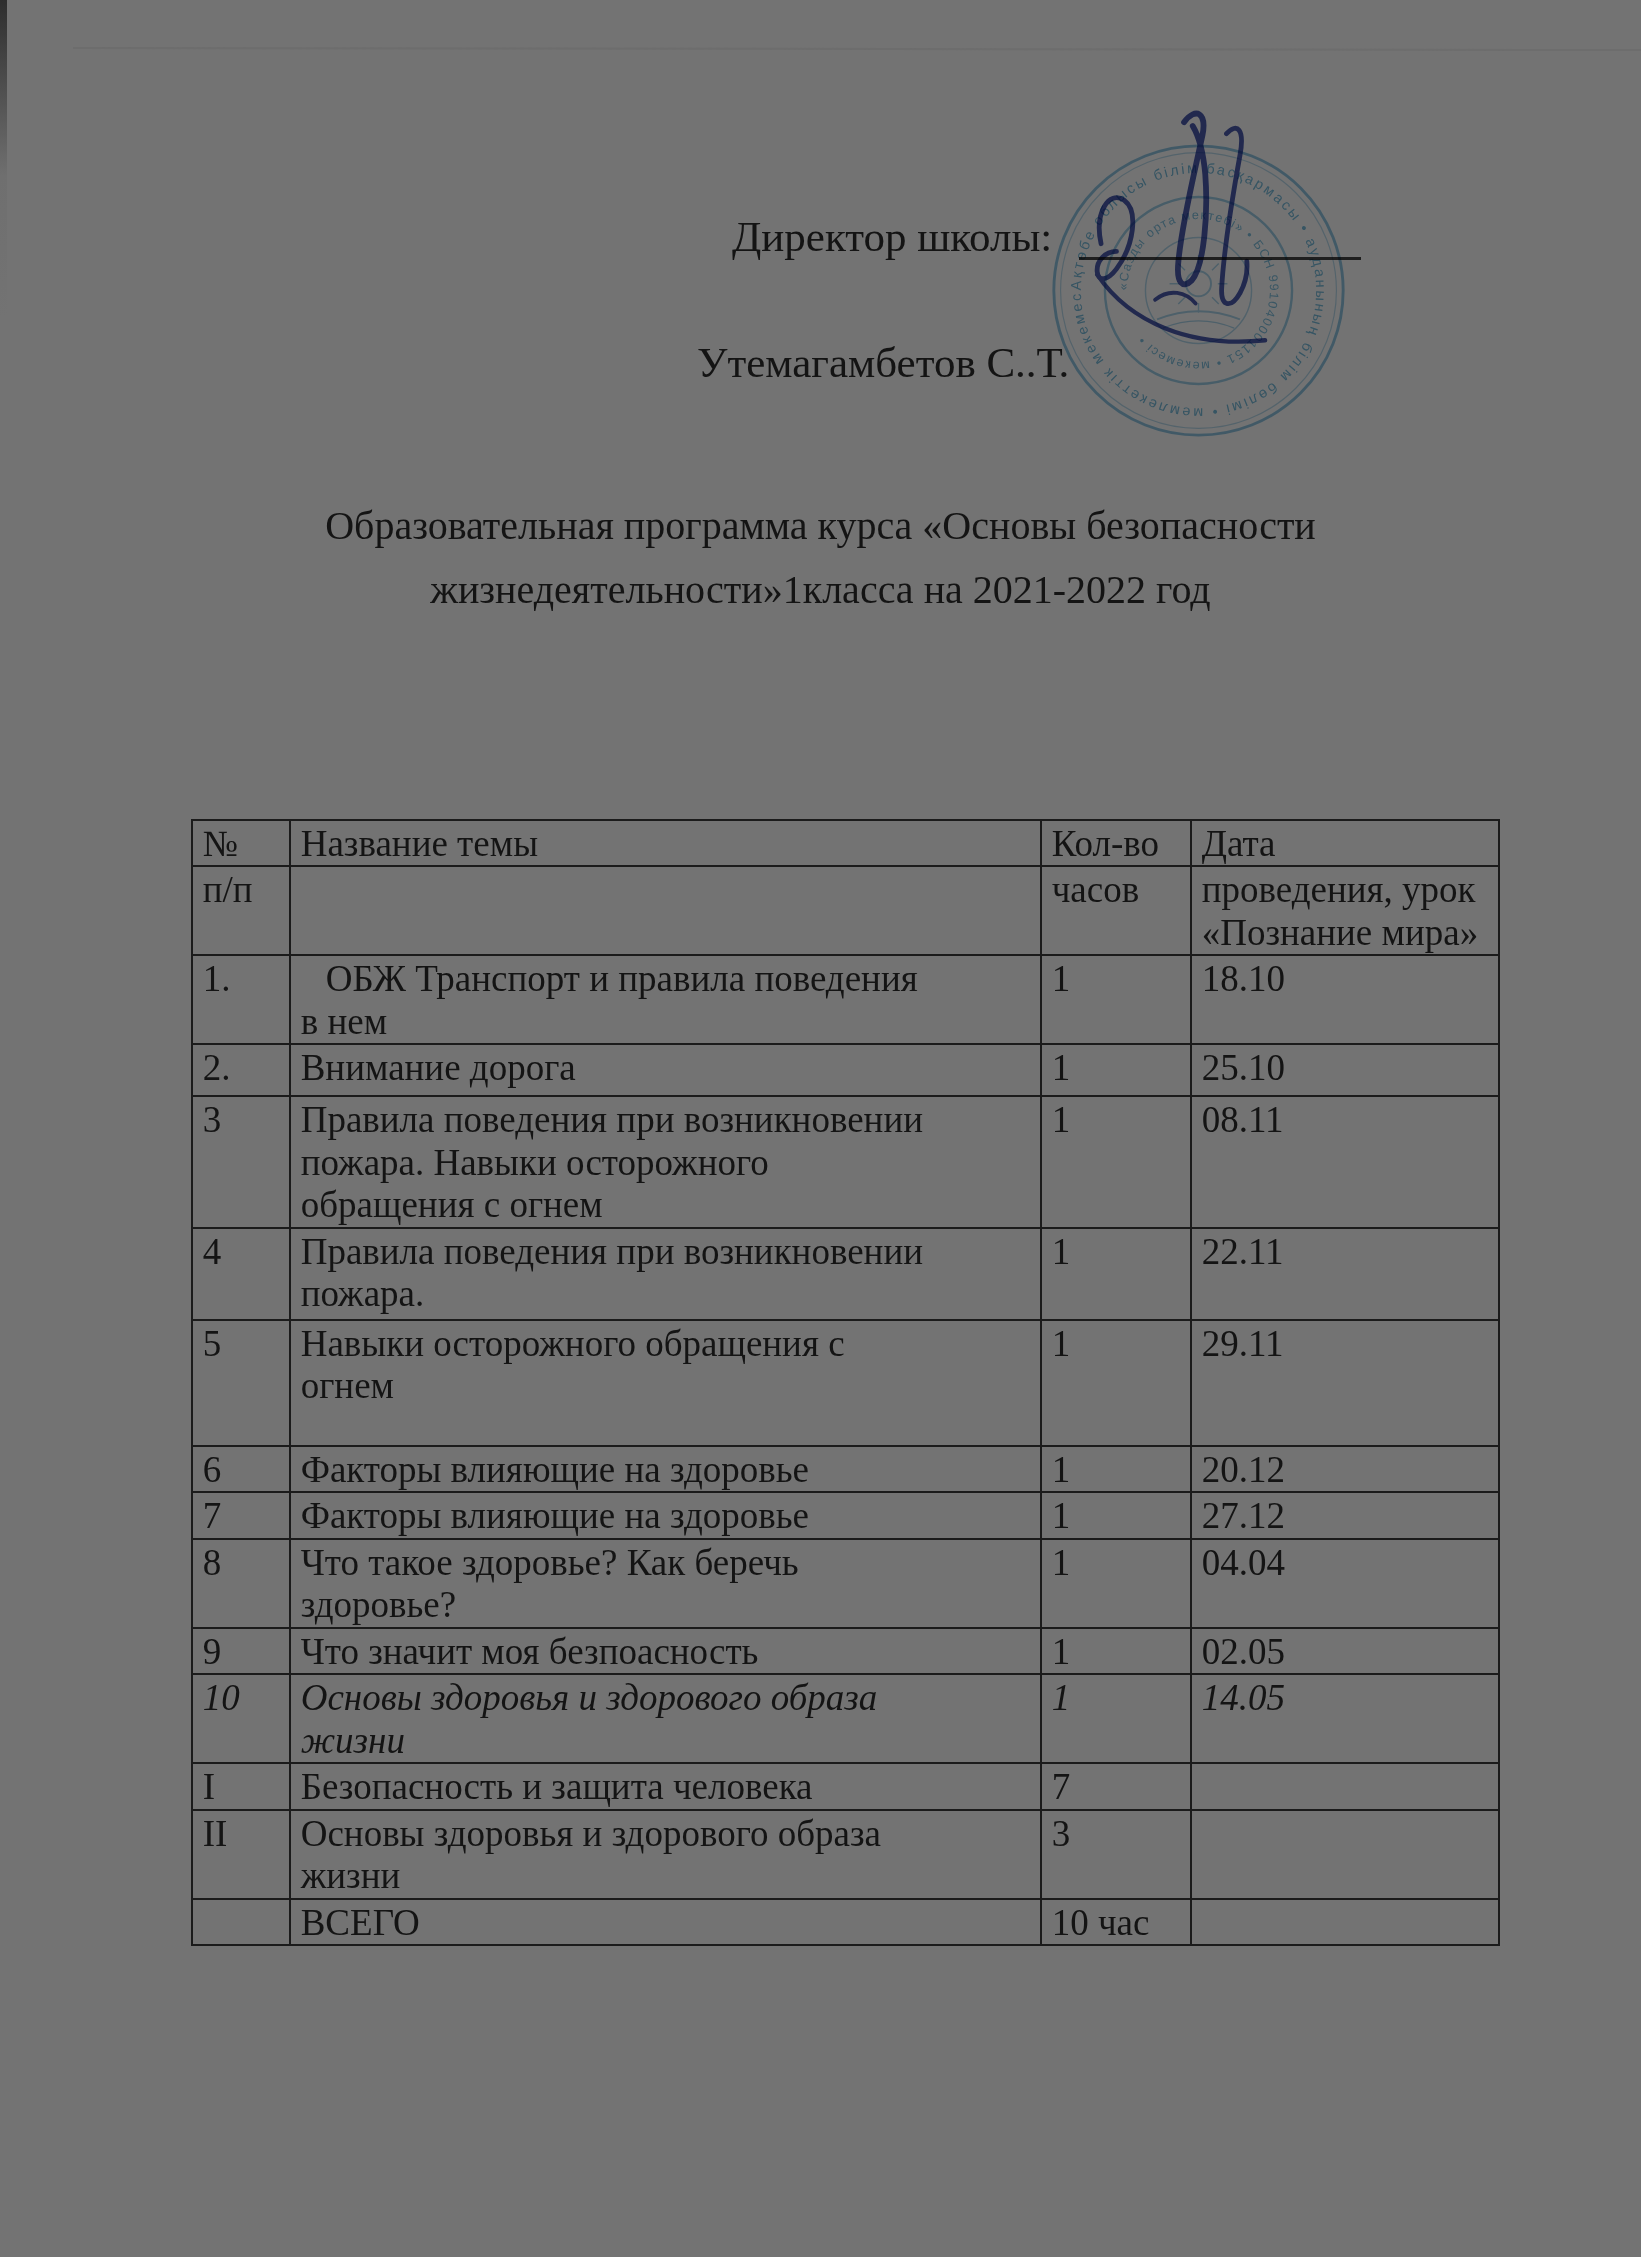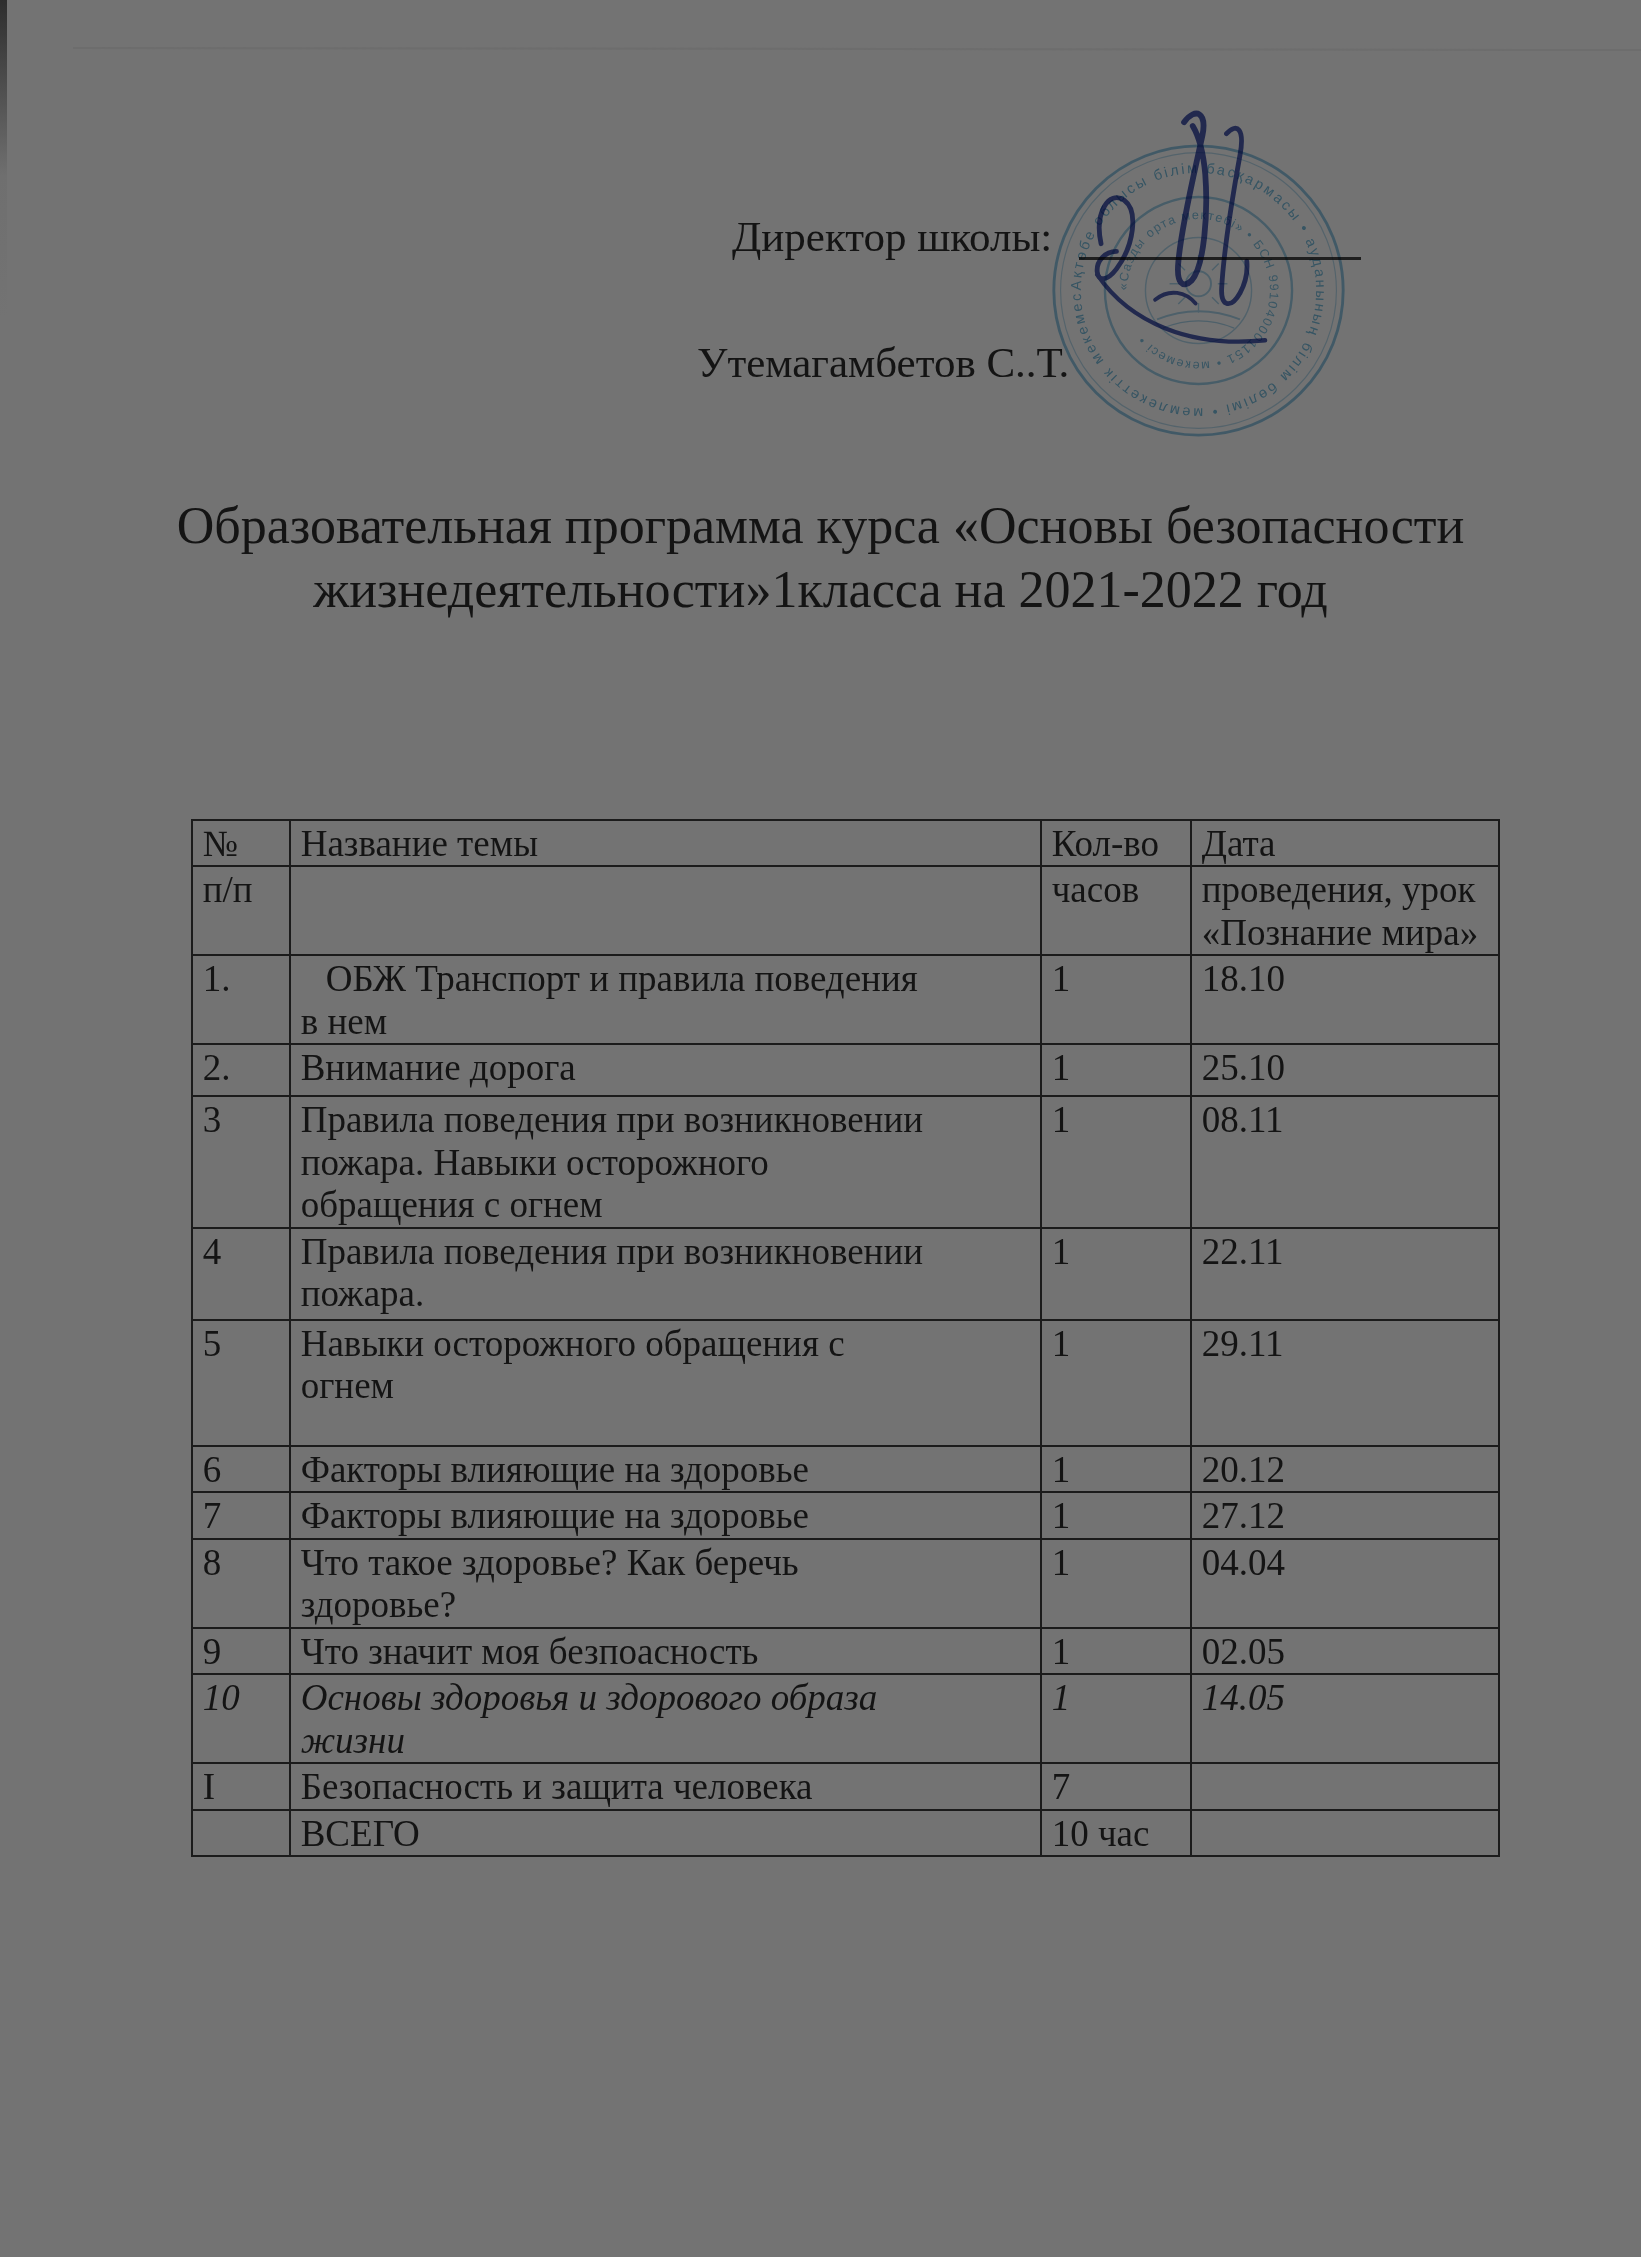--- a/index.html
+++ b/index.html
@@ -34,21 +34,21 @@
   .stamp{
     position:absolute;left:1049px;top:141px;width:299px;height:299px;
     mix-blend-mode:multiply;
   }
   .director-name{
     position:absolute;left:697px;top:338px;
     font-size:43px;white-space:nowrap;
   }
   .doc-title{
     position:absolute;left:116px;right:116px;top:494px;
-    text-align:center;font-size:52px;line-height:64px;
+    text-align:center;font-size:40px;line-height:64px;
   }
   table.schedule{
     position:absolute;left:191px;top:819px;width:1307px;
     border-collapse:collapse;table-layout:fixed;
     font-size:37px;line-height:1.15;
   }
   table.schedule td,table.schedule th{
     border:2.9px solid #1b1b1b;
     vertical-align:top;
     padding:1.9px 9.7px 0 9.7px;
@@ -214,20 +214,27 @@
 жизни</td>
           <td>1</td>
           <td class="date-cell">14.05</td>
         </tr>
         <tr style="height: 43px;">
           <td>I</td>
           <td class="topic-cell bold">Безопасность и защита человека</td>
           <td class="bold">7</td>
           <td class="date-cell"></td>
         </tr>
+        <tr style="height: 87px;">
+          <td>II</td>
+          <td class="topic-cell bold">Основы здоровья и здорового образа
+жизни</td>
+          <td class="bold">3</td>
+          <td class="date-cell"></td>
+        </tr>
         <tr style="height: 43px;">
           <td></td>
           <td class="right">ВСЕГО</td>
           <td>10 час</td>
           <td class="date-cell"></td>
         </tr>
       </tbody>
   </table>
 
 </div>

